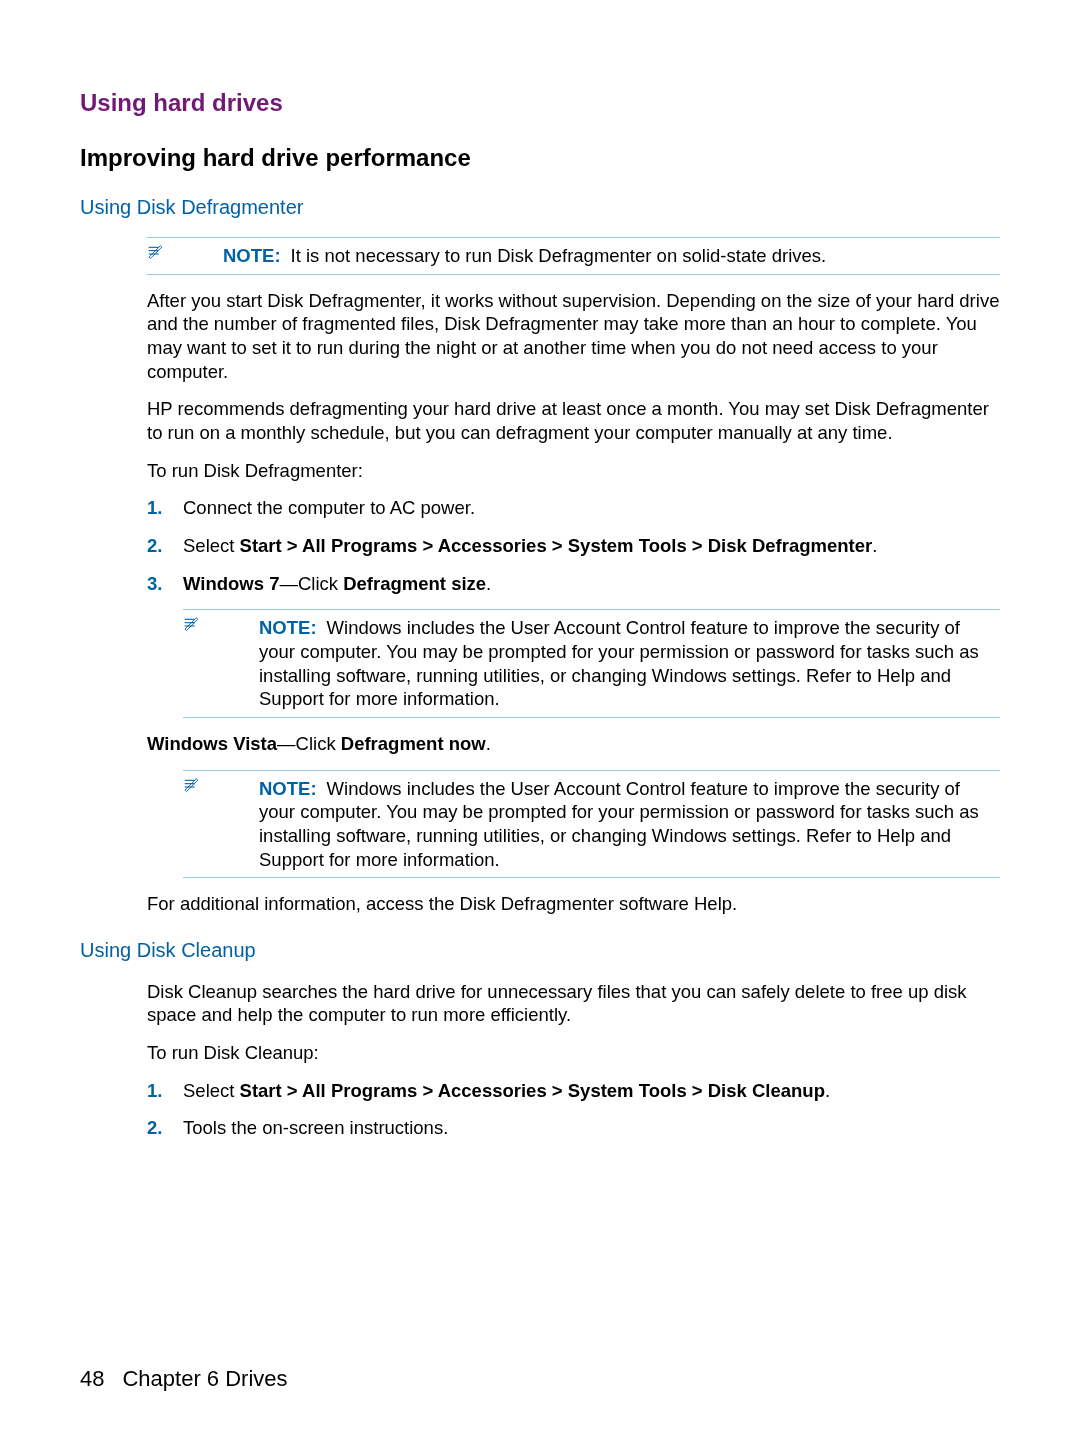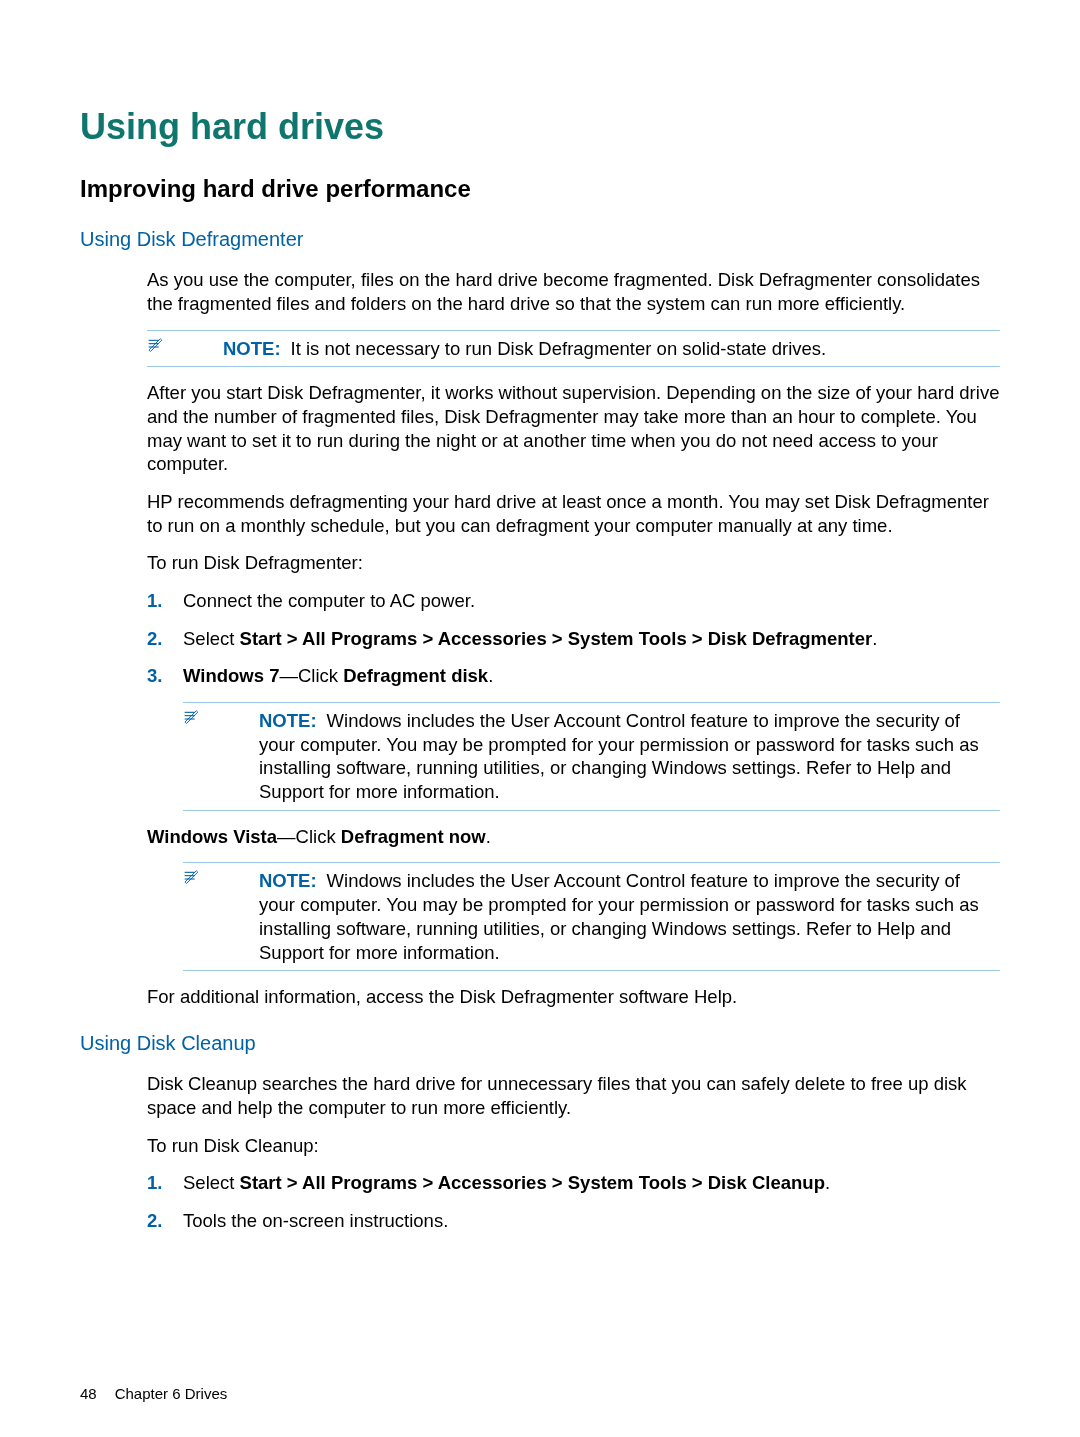--- a/index.html
+++ b/index.html
@@ -16,24 +16,24 @@
     font-size: 18.5px;
     line-height: 1.28;
   }
   .page {
     position: absolute;
     left: 80px;
     right: 80px;
     top: 88px;
   }
   h1.page-title {
-    font-size: 36px;
-    font-weight: bold;
-    color: #0f766e;
-    margin: 16px 0 24px 0;
+    font-size: 24px;
+    font-weight: bold;
+    color: #701a75;
+    margin: 0 0 24px 0;
   }
   h2.section-title {
     font-size: 24px;
     font-weight: bold;
     color: #000000;
     margin: 0 0 22px 0;
   }
   h3.subsection-title {
     font-size: 20px;
     font-weight: normal;
@@ -92,41 +92,38 @@
     color: #0061a6;
     font-weight: bold;
   }
   ol.steps > li > .step-body {
     flex: 1 1 auto;
   }
   .b { font-weight: bold; }
   .footer {
     position: absolute;
     left: 80px;
-    bottom: 34px;
-    font-size: 15px;
+    bottom: 44px;
+    font-size: 22px;
   }
   .footer .pagenum {
     margin-right: 18px;
   }
 </style>
 </head>
 <body>
 
 <div class="page">
 
   <h1 class="page-title">Using hard drives</h1>
 
   <h2 class="section-title">Improving hard drive performance</h2>
 
   <h3 class="subsection-title">Using Disk Defragmenter</h3>
 
-  <div class="body-indent">
-    <p>As you use the computer, files on the hard drive become fragmented. Disk Defragmenter consolidates the fragmented files and folders on the hard drive so that the system can run more efficiently.</p>
-  </div>
 
   <div class="note-box body-indent" style="margin-left:67px">
     <div class="note-row">
       <span class="note-icon">
         <svg viewBox="0 0 24 24">
             <g stroke="#0061a6" stroke-width="1.3" fill="none">
           <line x1="2" y1="4" x2="14" y2="4"></line>
               <line x1="2" y1="8" x2="14" y2="8"></line>
               <line x1="2" y1="12" x2="14" y2="12"></line>
           <path d="M4 22 L20 6 L22 8 L6 24 Z" transform="translate(-1,-3) scale(0.85)"></path>
@@ -151,21 +148,21 @@
       </li>
       <li>
         <span class="num">2.</span>
         <span class="step-body">
           <span>Select </span><span class="b">Start &gt; All Programs &gt; Accessories &gt; System Tools &gt; Disk Defragmenter</span><span>.</span>
         </span>
       </li>
       <li style="margin-bottom:8px;">
         <span class="num">3.</span>
         <span class="step-body">
-          <span class="b">Windows 7</span><span>—Click </span><span class="b">Defragment disk</span><span>.</span>
+          <span class="b">Windows 7</span><span>—Click </span><span class="b">Defragment size</span><span>.</span>
         </span>
       </li>
     </ol>
 
     <div class="note-box" style="margin-left:36px">
       <div class="note-row">
         <span class="note-icon">
           <svg viewBox="0 0 24 24">
               <g stroke="#0061a6" stroke-width="1.3" fill="none">
             <line x1="2" y1="4" x2="14" y2="4"></line>

